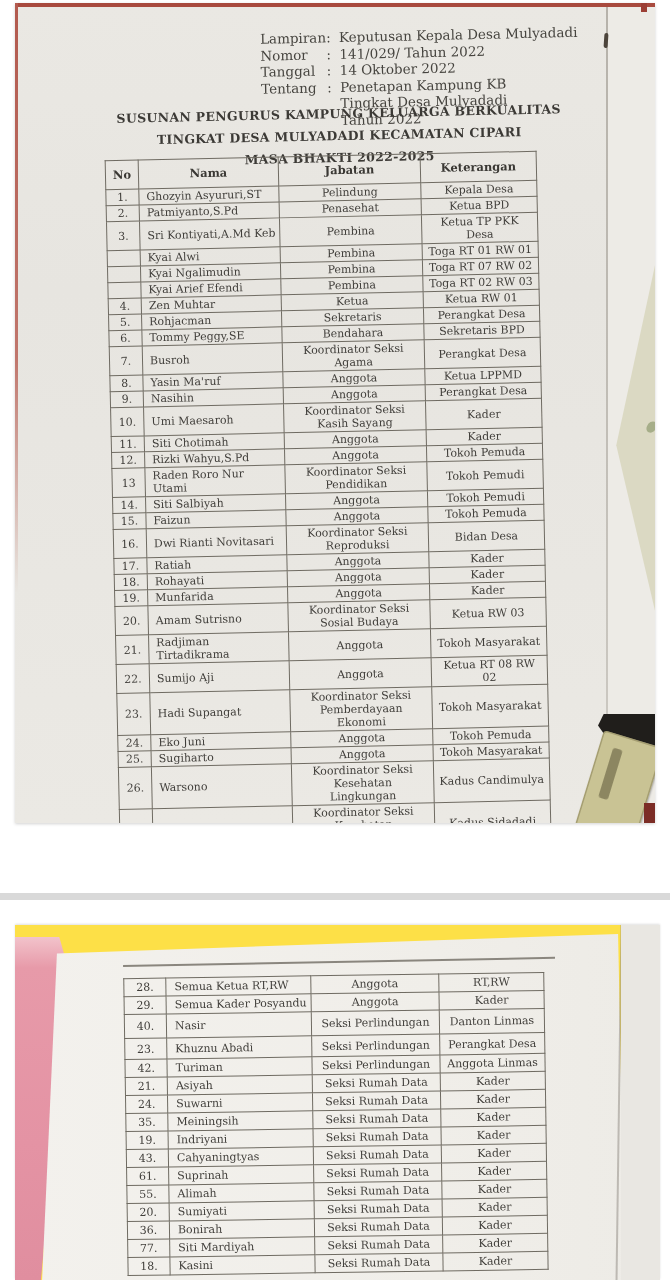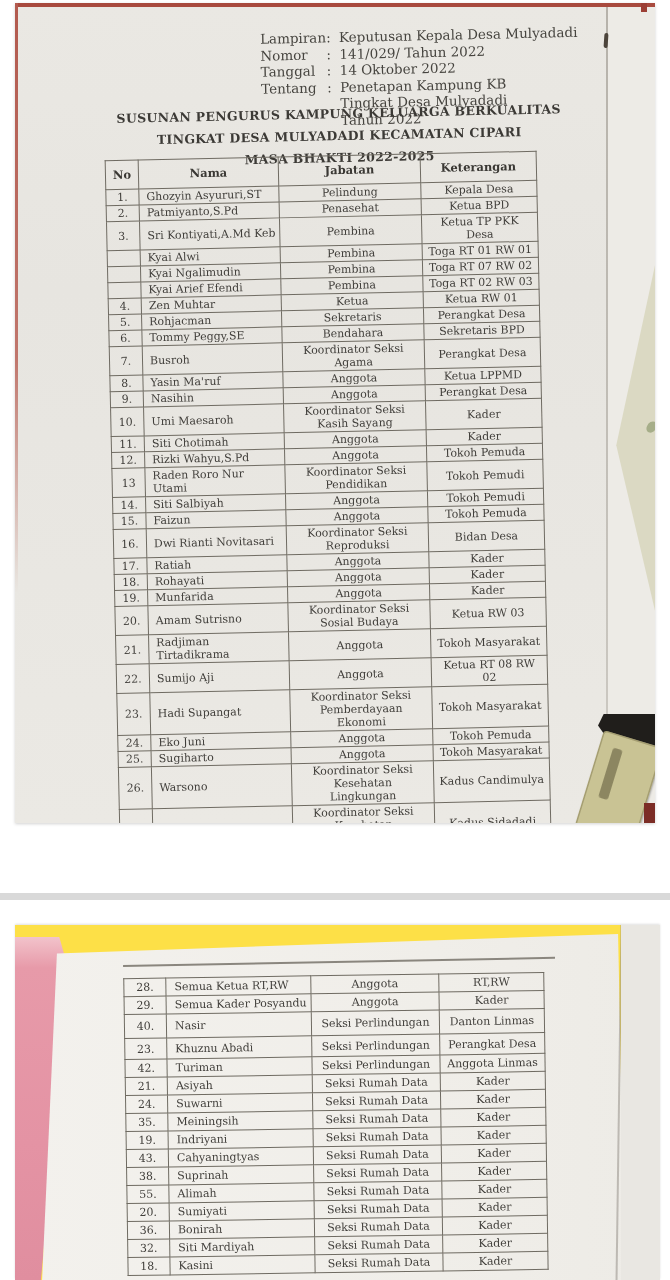--- a/index.html
+++ b/index.html
@@ -409,21 +409,21 @@
             <td class="c2">Seksi Rumah Data</td>
             <td class="c3">Kader</td>
           </tr>
           <tr>
             <td class="c0">43.</td>
             <td class="c1">Cahyaningtyas</td>
             <td class="c2">Seksi Rumah Data</td>
             <td class="c3">Kader</td>
           </tr>
           <tr>
-            <td class="c0">38.</td>
+            <td class="c0">61.</td>
             <td class="c1">Suprinah</td>
             <td class="c2">Seksi Rumah Data</td>
             <td class="c3">Kader</td>
           </tr>
           <tr>
             <td class="c0">55.</td>
             <td class="c1">Alimah</td>
             <td class="c2">Seksi Rumah Data</td>
             <td class="c3">Kader</td>
           </tr>
@@ -433,21 +433,21 @@
             <td class="c2">Seksi Rumah Data</td>
             <td class="c3">Kader</td>
           </tr>
           <tr>
             <td class="c0">36.</td>
             <td class="c1">Bonirah</td>
             <td class="c2">Seksi Rumah Data</td>
             <td class="c3">Kader</td>
           </tr>
           <tr>
-            <td class="c0">32.</td>
+            <td class="c0">77.</td>
             <td class="c1">Siti Mardiyah</td>
             <td class="c2">Seksi Rumah Data</td>
             <td class="c3">Kader</td>
           </tr>
           <tr>
             <td class="c0">18.</td>
             <td class="c1">Kasini</td>
             <td class="c2">Seksi Rumah Data</td>
             <td class="c3">Kader</td>
           </tr>

